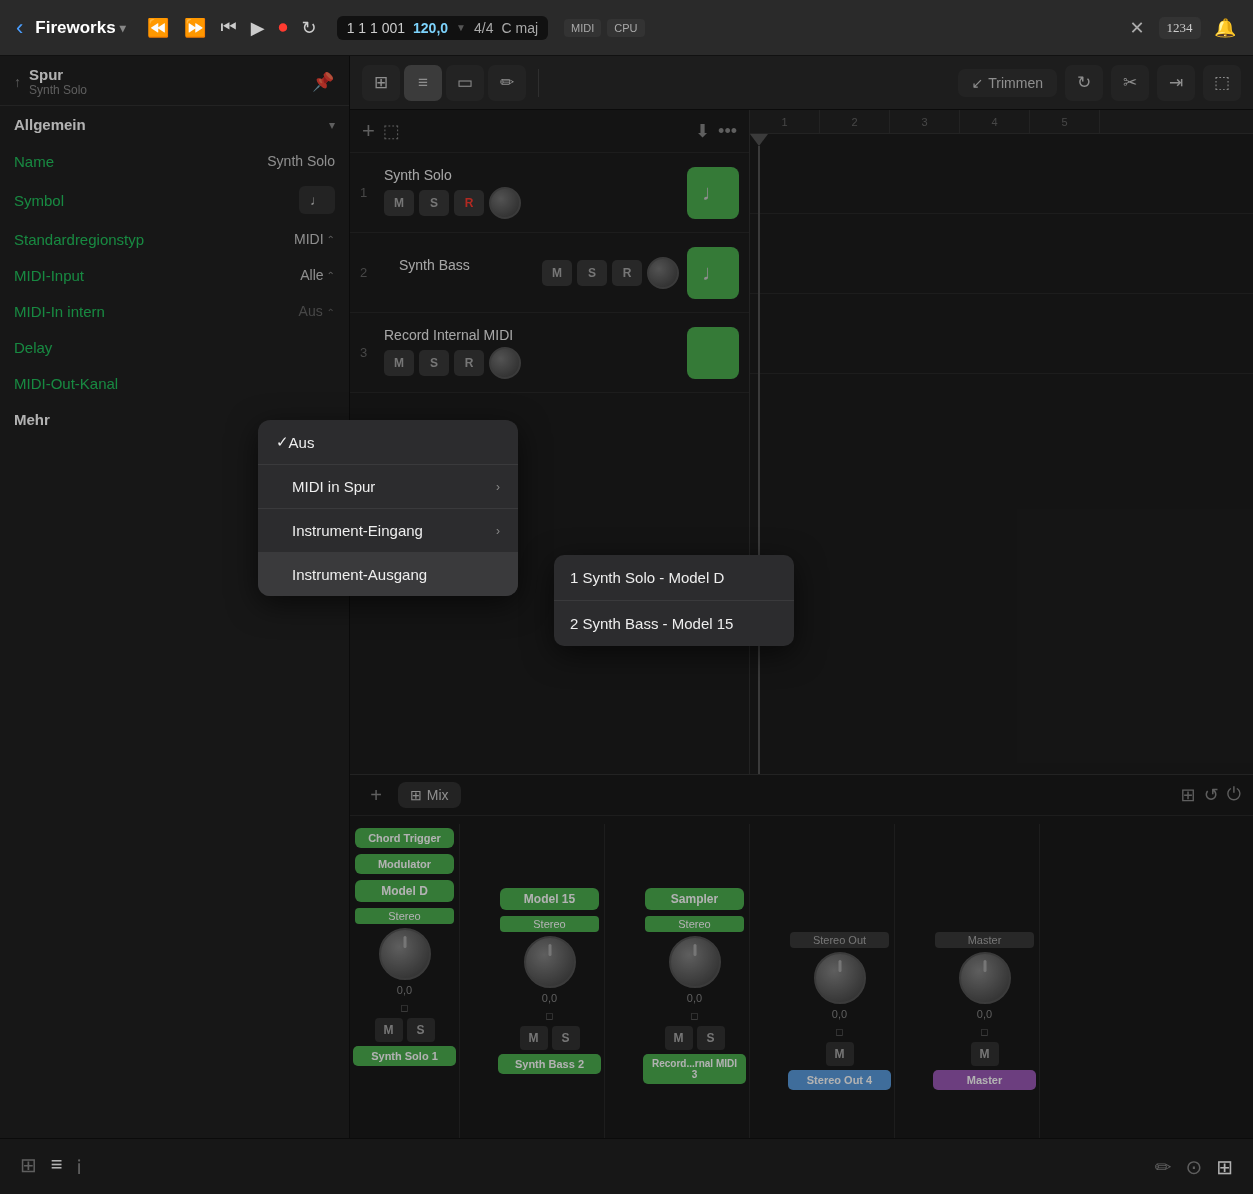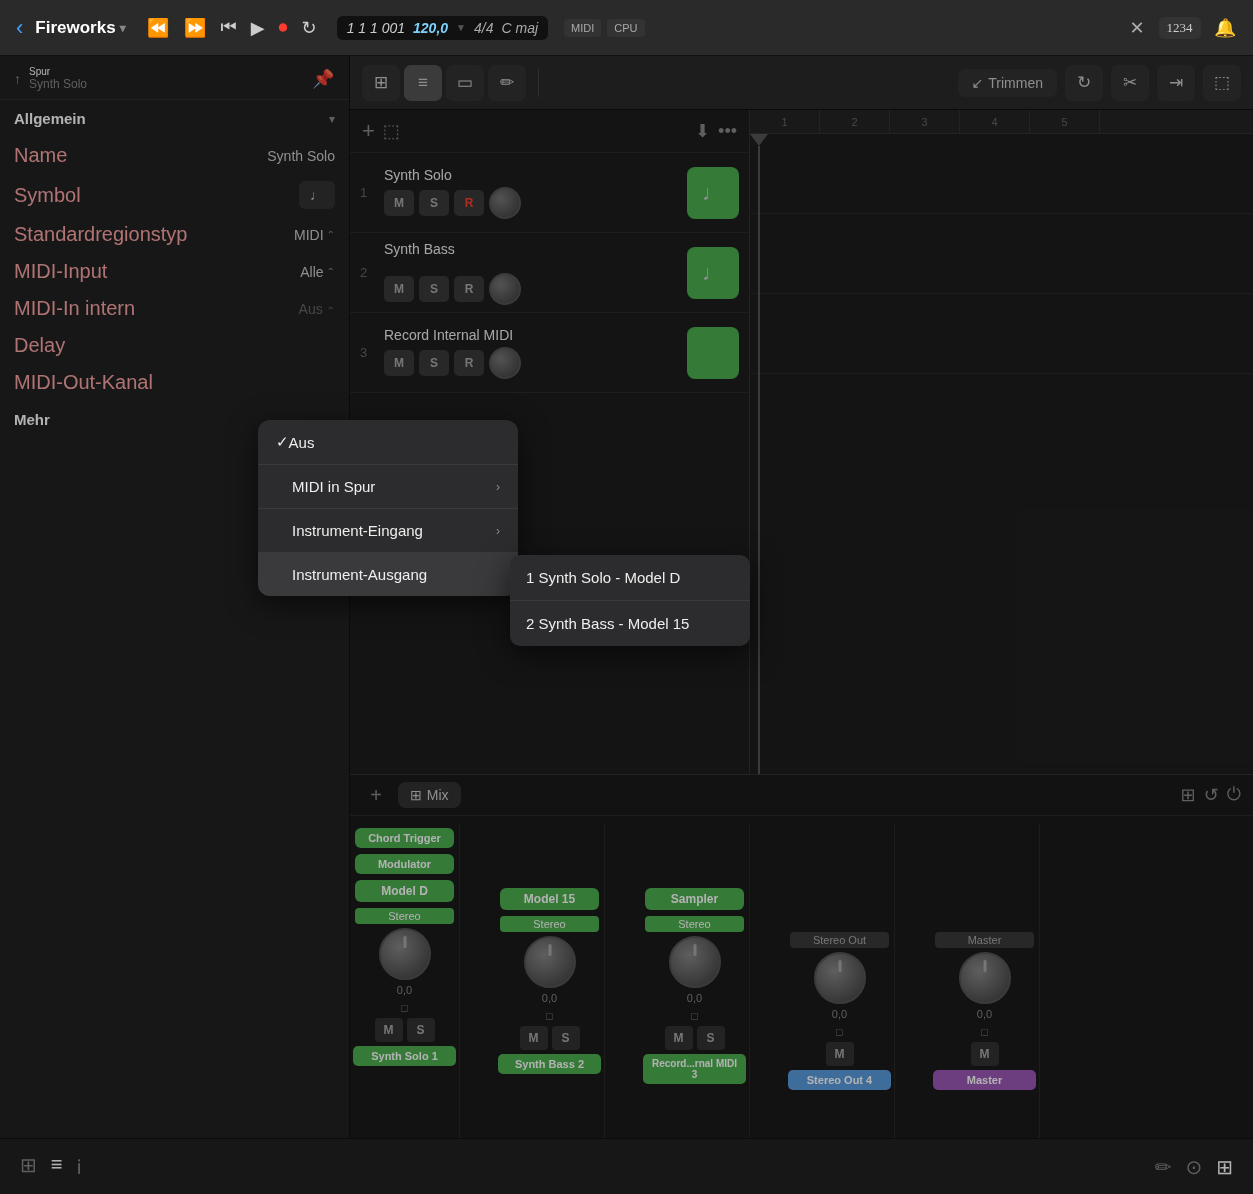--- a/index.html
+++ b/index.html
@@ -54,21 +54,20 @@
     .position-display {
       background: #111;
       border-radius: 6px;
       padding: 4px 10px;
       display: flex;
       align-items: center;
       gap: 8px;
       font-size: 14px;
       color: #ccc;
       margin-left: 10px;
-      font-style: italic;
     }
     .tempo-key { color: #7dd3fc; font-weight: 600; }
     .time-sig { color: #aaa; }
     .midi-cpu-area {
       display: flex;
       align-items: center;
       gap: 6px;
       margin-left: 6px;
     }
     .midi-btn {
@@ -128,42 +127,42 @@
       align-items: center;
       justify-content: space-between;
       border-bottom: 1px solid #333;
     }
     .spur-info {
       display: flex;
       align-items: center;
       gap: 8px;
     }
     .up-icon { color: #888; font-size: 14px; }
-    .spur-title { font-size: 10px; font-weight: 400; color: #fff; }
+    .spur-title { font-size: 15px; font-weight: 700; color: #fff; }
     .spur-sub { font-size: 12px; color: #888; }
     .pin-icon { color: #888; font-size: 18px; }
 
     .section-header {
       display: flex;
       align-items: center;
       justify-content: space-between;
       padding: 10px 14px;
       cursor: pointer;
     }
     .section-title { font-size: 15px; font-weight: 700; color: #fff; }
     .collapse-icon { color: #888; font-size: 12px; }
 
     .prop-row {
       display: flex;
       align-items: center;
       justify-content: space-between;
       padding: 7px 14px;
       min-height: 36px;
     }
-    .prop-label { font-size: 20px; color: #fca5a5; }
+    .prop-label { font-size: 15px; color: #22c55e; }
     .prop-value { font-size: 14px; color: #ccc; }
     .prop-value-green {
       background: #4caf50;
       width: 80px;
       height: 28px;
       border-radius: 6px;
     }
     .prop-value-symbol {
       background: #333;
       border-radius: 6px;
@@ -217,21 +216,21 @@
     .dropdown-item:last-child { border-bottom: none; border-radius: 0 0 12px 12px; }
     .dropdown-item.checked { color: #eee; }
     .arrow-icon { color: #888; font-size: 12px; }
 
     
     .submenu {
       background: #2c2c2e;
       border-radius: 10px;
       width: 240px;
       position: absolute;
-      left: 510px;
+      left: 554px;
       top: 555px;
       z-index: 101;
       box-shadow: 0 8px 30px rgba(0,0,0,0.6);
     }
     .submenu-item {
       padding: 14px 16px;
       font-size: 15px;
       color: #eee;
       cursor: pointer;
       border-bottom: 1px solid #3a3a3c;
@@ -726,21 +725,21 @@
               <div class="msb-btn">S</div>
               <div class="msb-btn r-btn">R</div>
               <div class="knob"></div>
             </div>
           </div>
           <div class="track-icon">♩</div>
         </div>
 
         <div class="track-row">
           <span class="track-num">2</span>
-          <div style="display:flex;flex-direction:column;flex:1;gap:16px;">
+          <div style="display:flex;flex-direction:row;flex:1;gap:16px;margin-left:15px;">
             <span class="track-name">Synth Bass</span>
             <div class="track-btns">
               <div class="msb-btn">M</div>
               <div class="msb-btn">S</div>
               <div class="msb-btn">R</div>
               <div class="knob"></div>
             </div>
           </div>
           <div class="track-icon">♩</div>
         </div>

